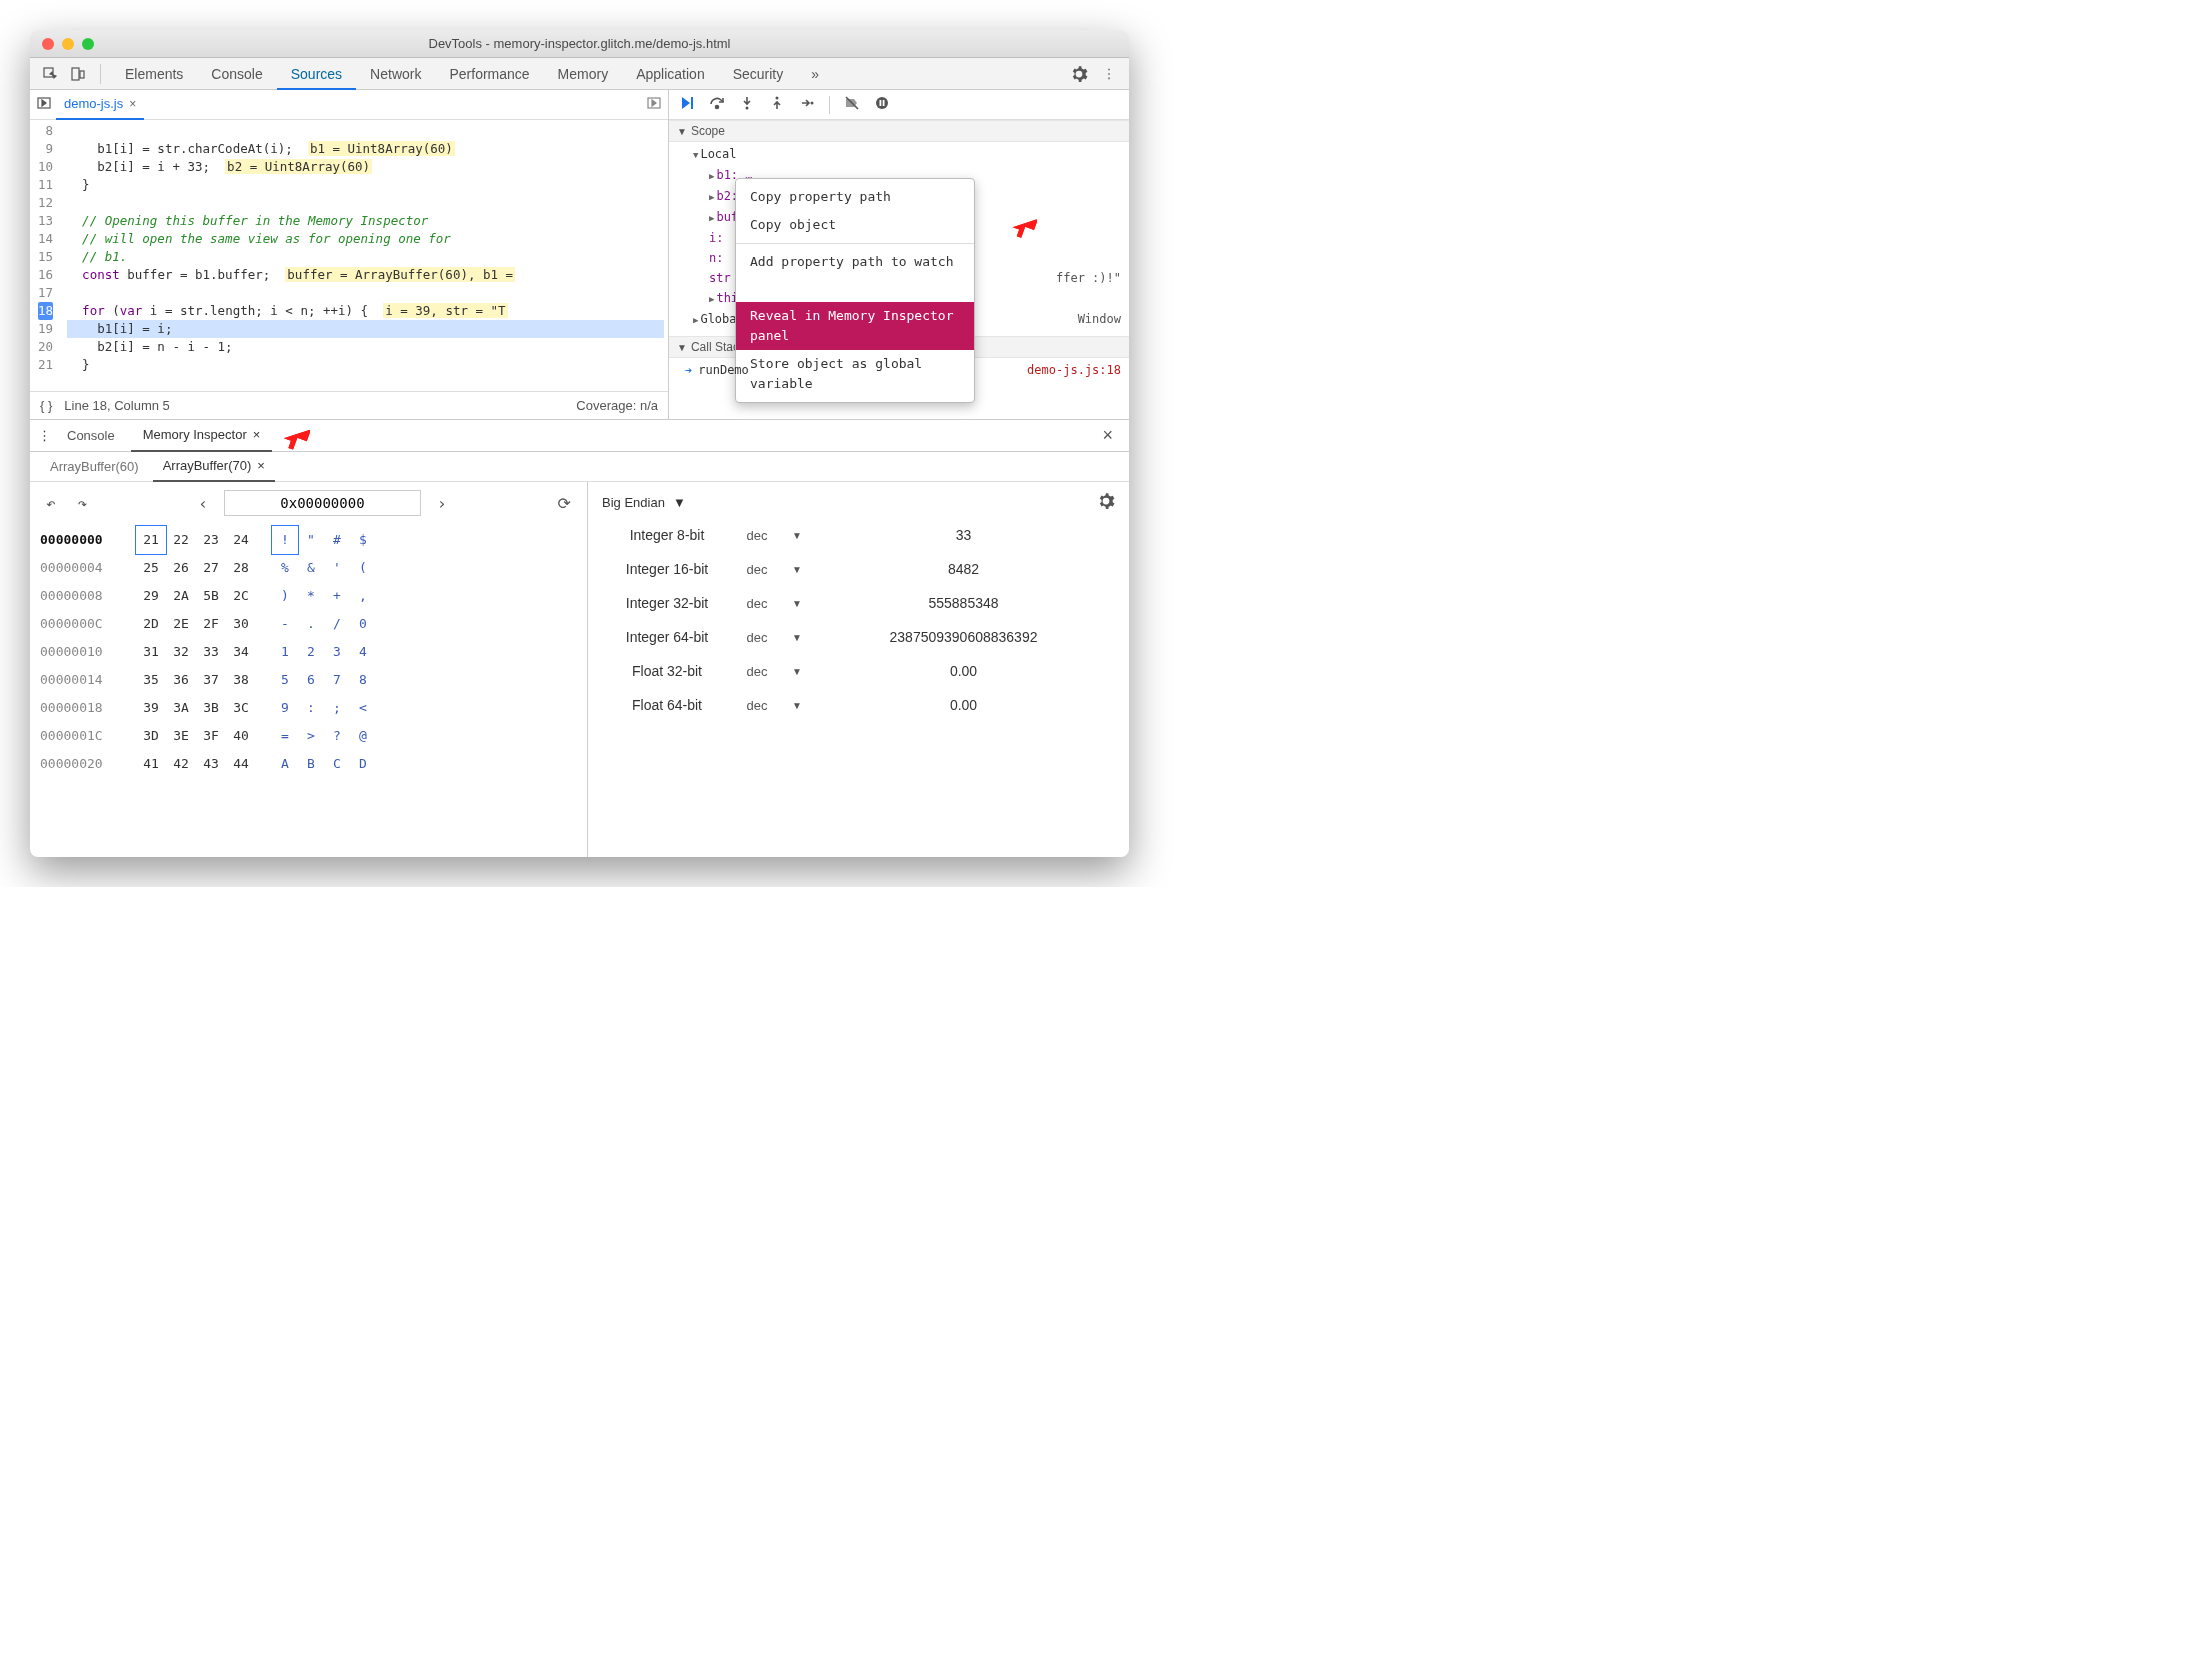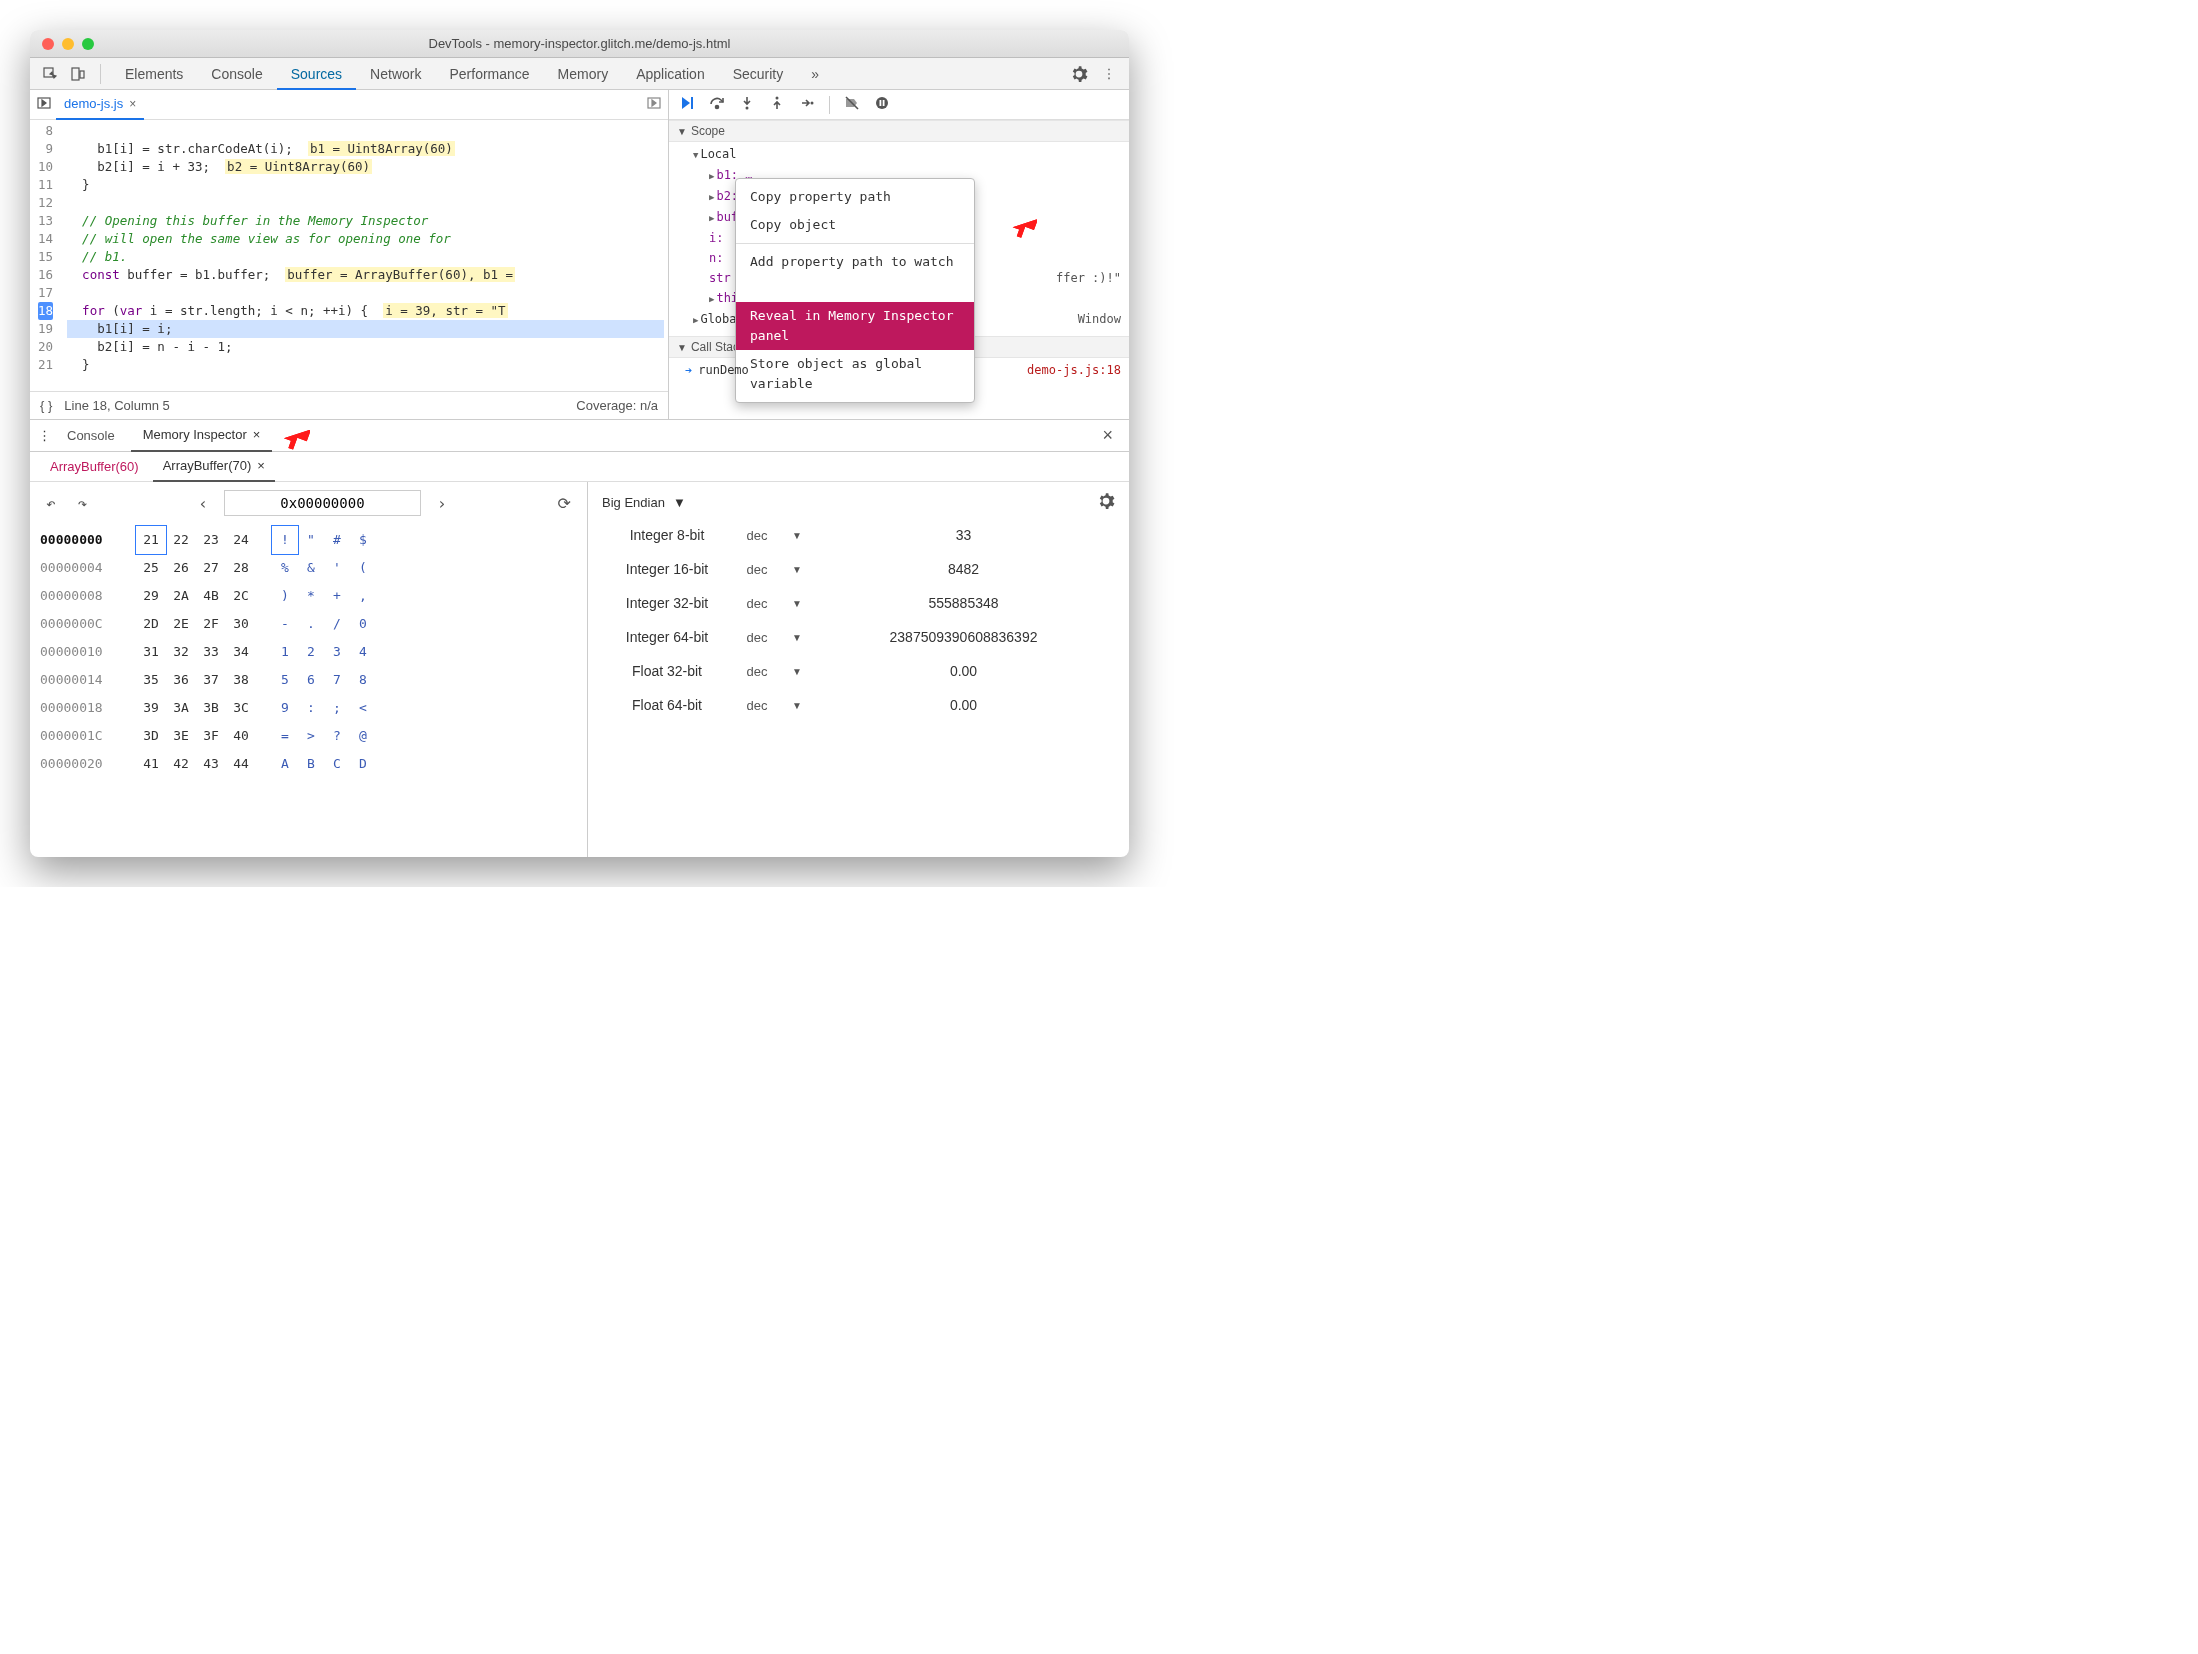--- a/index.html
+++ b/index.html
@@ -46,21 +46,21 @@
 .scope-row .winval { position: absolute; right: 8px; color: #555; }
 .contextmenu { position: absolute; background: #fff; border: 1px solid #bbb; box-shadow: 0 4px 12px rgba(0,0,0,0.25); border-radius: 4px; padding: 4px 0; font-size: 13px; width: 240px; }
 .contextmenu .item { padding: 4px 14px; }
 .contextmenu .item.sel { background: #be185d; color: #fff; margin-top: 26px; }
 .contextmenu hr { border: none; border-top: 1px solid #ddd; margin: 4px 0; }
 .drawer-tabs { height: 32px; display: flex; align-items: center; border-bottom: 1px solid #ccc; padding: 0 8px; gap: 4px; }
 .drawer-tabs .dtab { padding: 0 12px; height: 32px; display: flex; align-items: center; gap: 6px; font-size: 13px; color: #555; }
 .drawer-tabs .dtab.active { color: #333; border-bottom: 2px solid #555; }
 .drawer-tabs .close-x { margin-left: auto; font-size: 18px; color: #555; padding: 0 8px; }
 .mem-tabs { height: 30px; display: flex; align-items: center; border-bottom: 1px solid #ddd; padding: 0 10px; gap: 4px; }
-.mem-tabs .mtab { padding: 0 10px; height: 30px; display: flex; align-items: center; gap: 6px; color: #be185d; }
+.mem-tabs .mtab { padding: 0 10px; height: 30px; display: flex; align-items: center; gap: 6px; color: #737373; }
 .mem-tabs .mtab.active { border-bottom: 2px solid #555; color: #333; }
 .mem-body { flex: 1; display: flex; min-height: 0; }
 .mem-left { width: 558px; border-right: 1px solid #ccc; display: flex; flex-direction: column; padding: 8px 10px; font-family: Menlo, monospace; }
 .mem-addr-bar { display: flex; align-items: center; gap: 10px; margin-bottom: 10px; }
 .mem-addr-bar .addr-input { flex: 0 0 160px; border: 1px solid #ccc; padding: 4px 8px; font-family: Menlo, monospace; text-align: center; font-size: 14px; }
 .mem-addr-bar .navbtn, .mem-addr-bar .refresh, .mem-addr-bar .hist { color: #555; font-size: 16px; padding: 2px 6px; }
 .hex-table { font-size: 13px; line-height: 28px; }
 .hex-row { display: flex; gap: 0; }
 .hex-addr { width: 80px; color: #888; }
 .hex-addr.first { color: #111; font-weight: 600; }
@@ -327,21 +327,21 @@
               <div class="hex-ascii">%</div>
               <div class="hex-ascii">&amp;</div>
               <div class="hex-ascii">'</div>
               <div class="hex-ascii">(</div>
             </div>
             <div class="hex-row">
               <div class="hex-addr">00000008</div>
               <div class="hex-gap"></div>
               <div class="hex-byte">29</div>
               <div class="hex-byte">2A</div>
-              <div class="hex-byte">4B</div>
+              <div class="hex-byte">5B</div>
               <div class="hex-byte">2C</div>
               <div class="hex-gap"></div>
               <div class="hex-ascii">)</div>
               <div class="hex-ascii">*</div>
               <div class="hex-ascii">+</div>
               <div class="hex-ascii">,</div>
             </div>
             <div class="hex-row">
               <div class="hex-addr">0000000C</div>
               <div class="hex-gap"></div>

